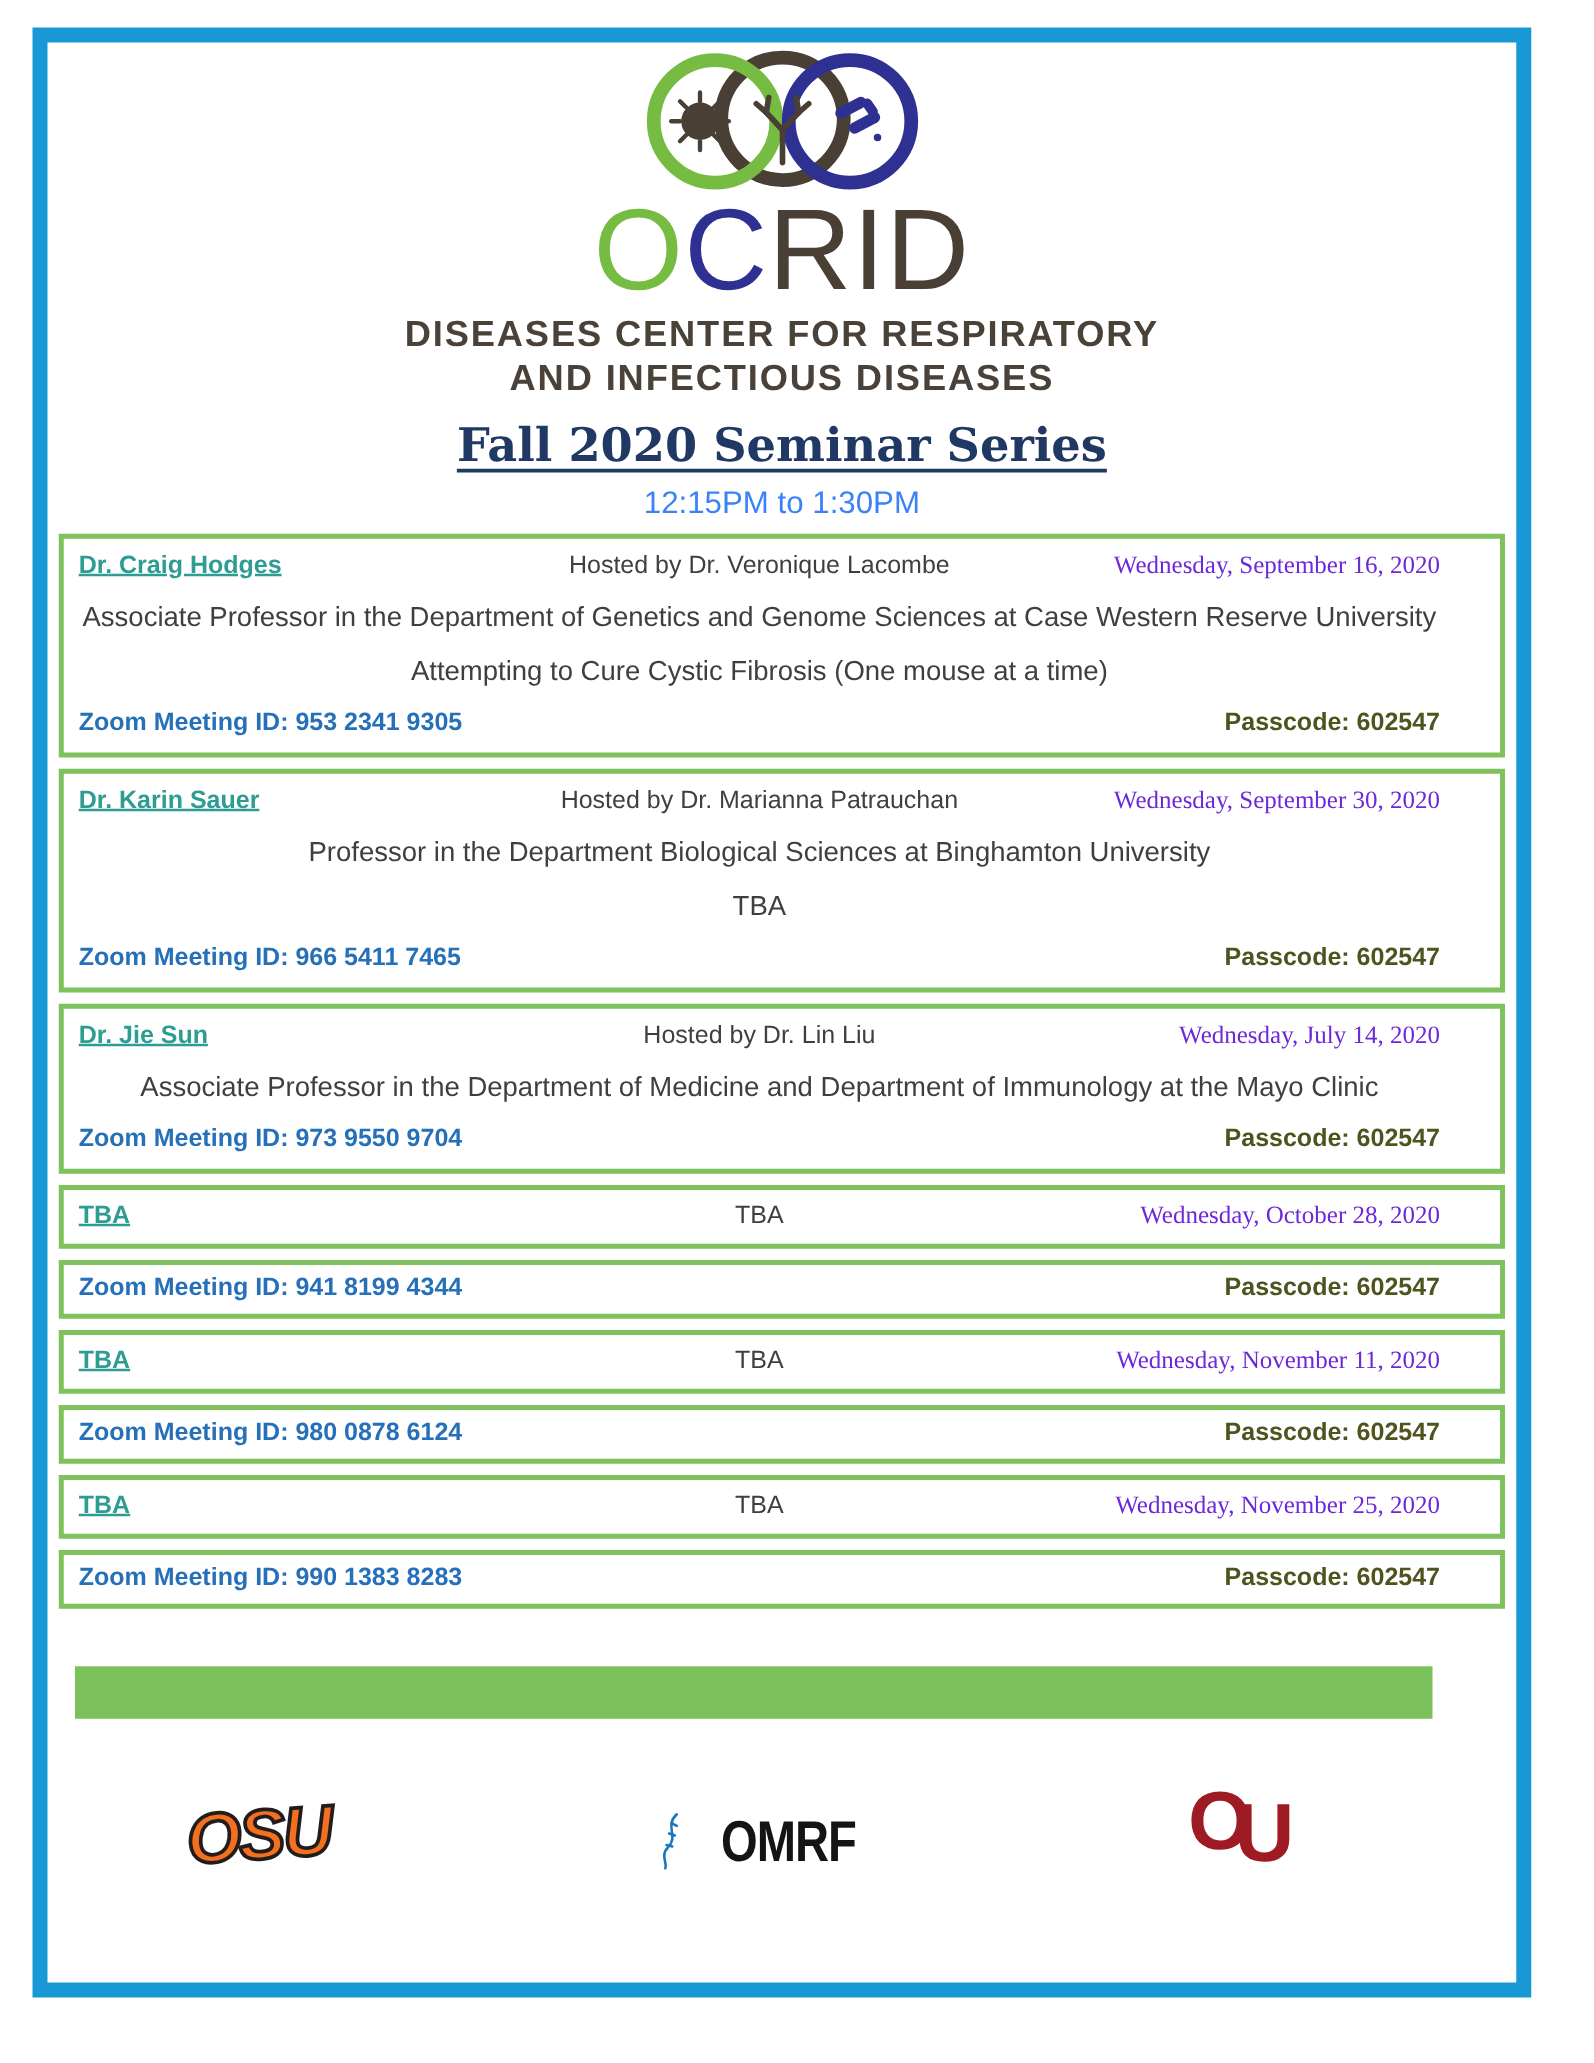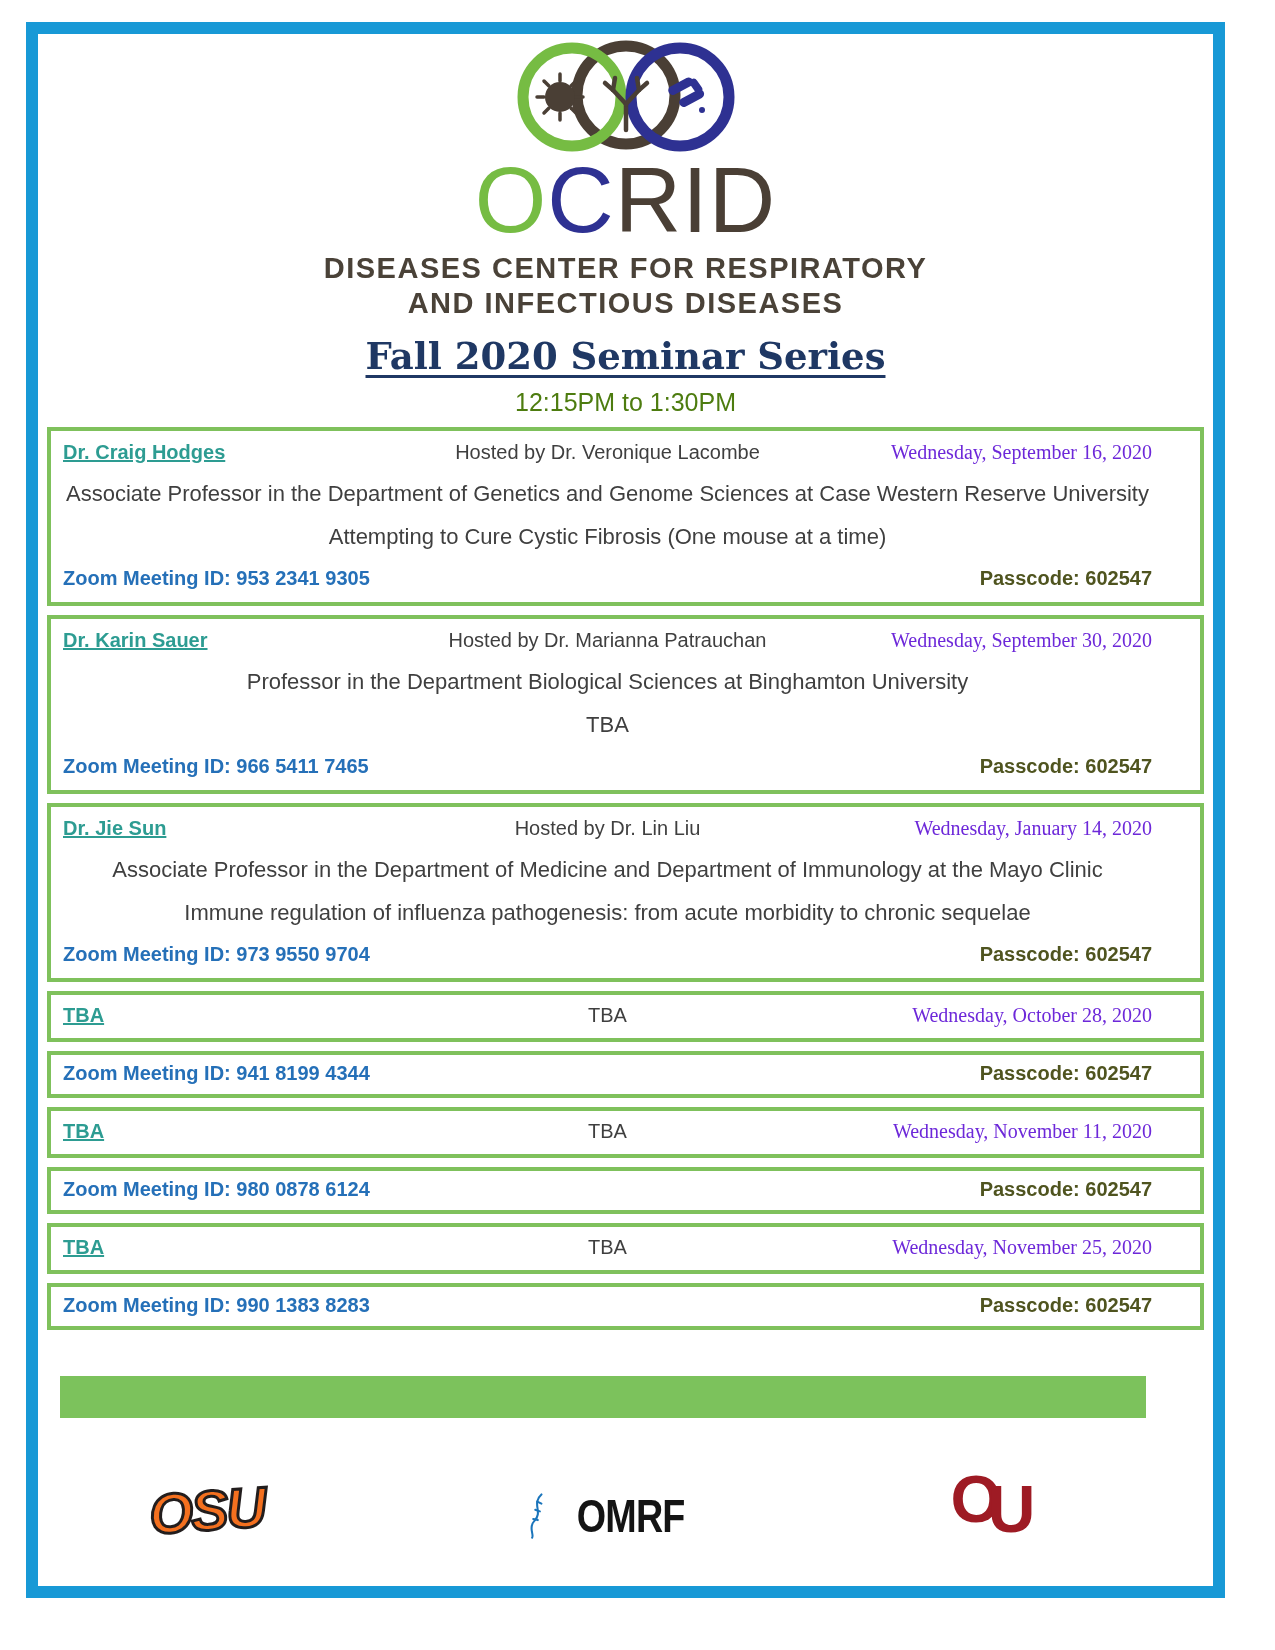--- a/index.html
+++ b/index.html
@@ -24,21 +24,21 @@
   .wm-rid { color:#4A3F35; }
   .org-name {
     margin-top:10px; font-size:29px; font-weight:bold; color:#4A4238;
     letter-spacing:1.5px; line-height:1.22;
   }
   .series-title {
     margin-top:12px; font-family:"DejaVu Serif", serif; font-weight:bold;
     font-size:37px; color:#1F3864; text-decoration:underline;
     text-decoration-thickness:3px; text-underline-offset:6px;
   }
-  .time-range { margin-top:10px; font-size:25px; color:#4d7c0f; }
+  .time-range { margin-top:10px; font-size:25px; color:#3b82f6; }
   
   .boxes { padding:0 9px; margin-top:10px; }
   .sem-box {
     border:4px solid #7FC15C; background:#ffffff;
     padding:10px 48px 12px 12px; margin-bottom:9px;
   }
   .sem-head {
     display:grid; grid-template-columns:1fr auto 1fr; align-items:baseline;
     font-size:20px;
   }
@@ -171,24 +171,23 @@
         <div class="sem-zoom">
           <span class="zoom-id">Zoom Meeting ID: 966 5411 7465</span>
           <span class="passcode">Passcode: 602547</span>
         </div>
       </section>
 
       <section class="sem-box">
         <div class="sem-head">
           <a class="sem-speaker">Dr. Jie Sun</a>
           <span class="sem-host">Hosted by Dr. Lin Liu</span>
-          <span class="sem-date">Wednesday, January 14, 2020</span>
+          <span class="sem-date">Wednesday, July 14, 2020</span>
         </div>
         <div class="sem-desc">Associate Professor in the Department of Medicine and Department of Immunology at the Mayo Clinic</div>
-        <div class="sem-talk">Immune regulation of influenza pathogenesis: from acute morbidity to chronic sequelae</div>
         <div class="sem-zoom">
           <span class="zoom-id">Zoom Meeting ID: 973 9550 9704</span>
           <span class="passcode">Passcode: 602547</span>
         </div>
       </section>
 
       <section class="sem-group">
         <div class="sem-box tba-head-box">
           <div class="sem-head">
             <a class="sem-speaker">TBA</a>

